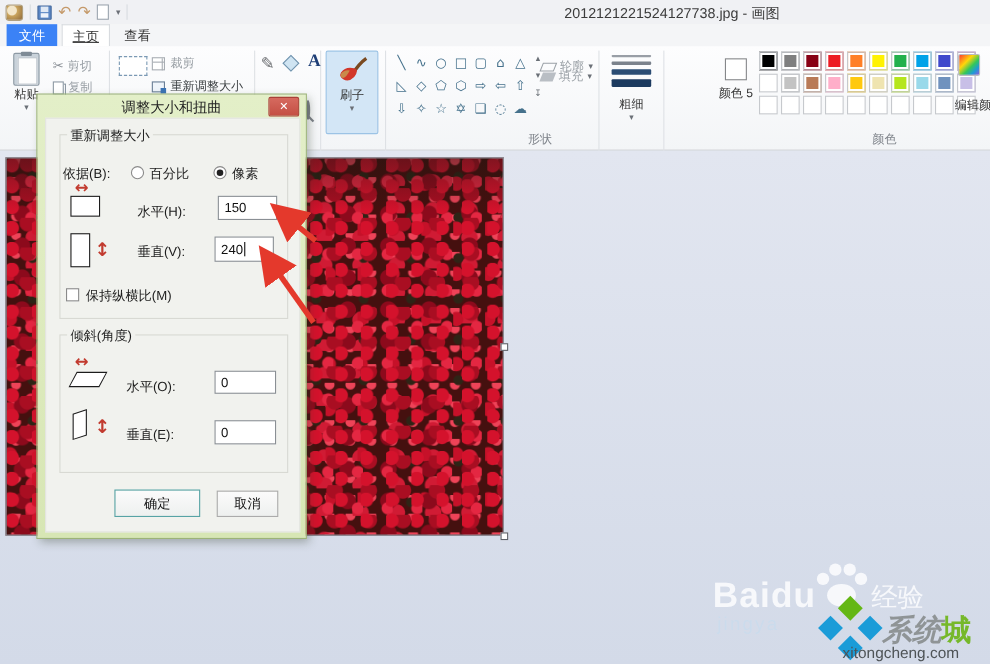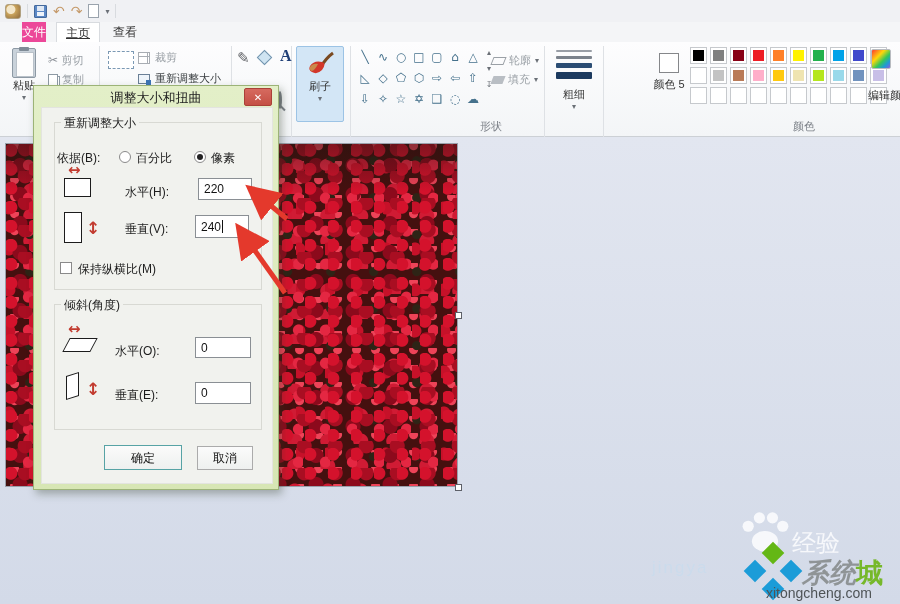--- a/index.html
+++ b/index.html
@@ -16,21 +16,21 @@
   .floppy::before { content:""; position:absolute; left:2px; top:0; width:7px; height:5px; background:#dfe8f4; }
   .floppy::after { content:""; position:absolute; left:2px; bottom:1px; width:7px; height:4px; background:#eef3fa; }
   .undoredo { font-family:"DejaVu Sans",sans-serif; font-size:14px; color:#c59a6a; line-height:14px; }
   .newpage { width:11px; height:14px; background:#fff; border:1px solid #9aa3ad; }
   .smalldrop { font-size:8px; color:#6b7077; }
   #window-title { left:513px; top:3px; font-size:13px; color:#3c3c3c; }
 
   
   #tabrow { left:0; top:22px; width:900px; height:20px; background:#f4f5f7; }
   .tab { position:absolute; top:0; height:20px; line-height:20px; text-align:center; font-size:12px; }
-  .tab-file { left:22px; width:24px; background:#ec4899; color:#fff; }
+  .tab-file { left:6px; width:46px; background:#3b82f6; color:#fff; }
   .tab-home { left:56px; width:44px; background:#fff; color:#333; border:1px solid #d8dbdf; border-bottom:none;text-decoration:underline; }
   .tab-view { left:103px; width:44px; color:#333; }
 
   
   #ribbon { left:0; top:42px; width:900px; height:95px; background:linear-gradient(180deg,#fdfdfe,#f3f5f7); border-bottom:1px solid #ccd0d5; }
   .vsep { position:absolute; top:4px; width:1px; height:124px; background:#dee1e5; }
   .glabel { position:absolute; font-size:11px; color:#7e838a;margin-left:36px; }
   .ritem-label { font-size:11px; }
   .gray { color:#9aa0a6; }
   .dark { color:#3c4043; }
@@ -131,20 +131,21 @@
   <div class="qat">
     <span class="paint-logo"></span>
     <span class="qat-sep"></span>
     <span class="floppy"></span>
     <span class="undoredo">↶</span>
     <span class="undoredo">↷</span>
     <span class="newpage"></span>
     <span class="smalldrop">▾</span>
     <span class="qat-sep"></span>
   </div>
+  <div class="abs" id="window-title">2012121221524127738.jpg - 画图</div>
 </div>
 
 <div class="abs" id="tabrow">
   <div class="tab tab-file">文件</div>
   <div class="tab tab-home">主页</div>
   <div class="tab tab-view">查看</div>
 </div>
 
 <div class="abs" id="ribbon">
   <div class="vsep" style="left:99px"></div>
@@ -227,21 +228,21 @@
   <div class="abs shape-scroll">
     <span>▴</span>
     <span>▾</span>
     <span>↧</span>
   </div>
   <div class="abs" style="left:492px;top:11px;display:flex;gap:4px;align-items:center">
     <span class="outline-ic"></span>
     <span class="ritem-label gray">轮廓</span>
     <span class="smalldrop">▾</span>
   </div>
-  <div class="abs" style="left:492px;top:30px;display:flex;gap:4px;align-items:center">
+  <div class="abs" style="left:492px;top:20px;display:flex;gap:4px;align-items:center">
     <span class="fillshape-ic"></span>
     <span class="ritem-label gray">填充</span>
     <span class="smalldrop">▾</span>
   </div>
   <div class="glabel" style="left:444px;top:77px">形状</div>
 
   
   <div class="abs" style="left:548px;top:4px;width:52px;text-align:center">
     <div class="size-bars">
       <i style="height:2px;background:#999ea6"></i>
@@ -296,20 +297,21 @@
   <div class="abs ritem-label" style="left:868px;top:46px;width:32px;overflow:hidden;white-space:nowrap">编辑颜色</div>
   <div class="glabel" style="left:757px;top:77px">颜色</div>
 </div>
 
 <div class="abs" id="canvas">
   <div class="abs" id="photo"></div>
   <div class="abs handle" style="left:455px;top:175px"></div>
   <div class="abs handle" style="left:455px;top:347px"></div>
 
   <div id="wm" class="abs" style="left:0;top:0;width:900px;height:467px">
+    <span class="abs wm-baidu" style="left:648px;top:386px">Baidu</span>
     <svg class="abs" style="left:737px;top:368px;opacity:.9" width="56" height="50" viewBox="0 0 60 52">
       <ellipse cx="30" cy="38" rx="14" ry="11" fill="#fbfcfe"></ellipse>
       <circle cx="12" cy="22" r="6" fill="#fbfcfe"></circle>
         <circle cx="24" cy="13" r="6" fill="#fbfcfe"></circle>
       <circle cx="38" cy="13" r="6" fill="#fbfcfe"></circle>
         <circle cx="49" cy="22" r="6" fill="#fbfcfe"></circle>
     </svg>
     <span class="abs wm-jy" style="left:792px;top:390px">经验</span>
     <span class="abs wm-sub" style="left:652px;top:421px">jingya</span>
 
@@ -334,21 +336,21 @@
     <span class="dlab" style="left:15px;top:42px">依据(B):</span>
     <span class="radio" style="left:77px;top:43px"></span>
     <span class="dlab" style="left:94px;top:42px">百分比</span>
     <span class="radio sel" style="left:152px;top:43px"></span>
     <span class="dlab" style="left:169px;top:42px">像素</span>
 
     <span class="redglyph" style="left:26px;top:53px;font-size:15px">↔</span>
     <div class="r-h" style="left:22px;top:70px"></div>
     <span class="dlab" style="left:83px;top:76px">水平(H):</span>
     <div class="tin" style="left:156px;top:70px;width:54px;height:22px">
-        <span>220</span>
+        <span>150</span>
       </div>
 
     <div class="r-v" style="left:22px;top:104px"></div>
     <span class="redglyph" style="left:44px;top:110px;font-size:17px">↕</span>
     <span class="dlab" style="left:83px;top:113px">垂直(V):</span>
     <div class="tin" style="left:153px;top:107px;width:54px;height:23px">
         <span>240</span>
         <span class="caret"></span>
       </div>
 

